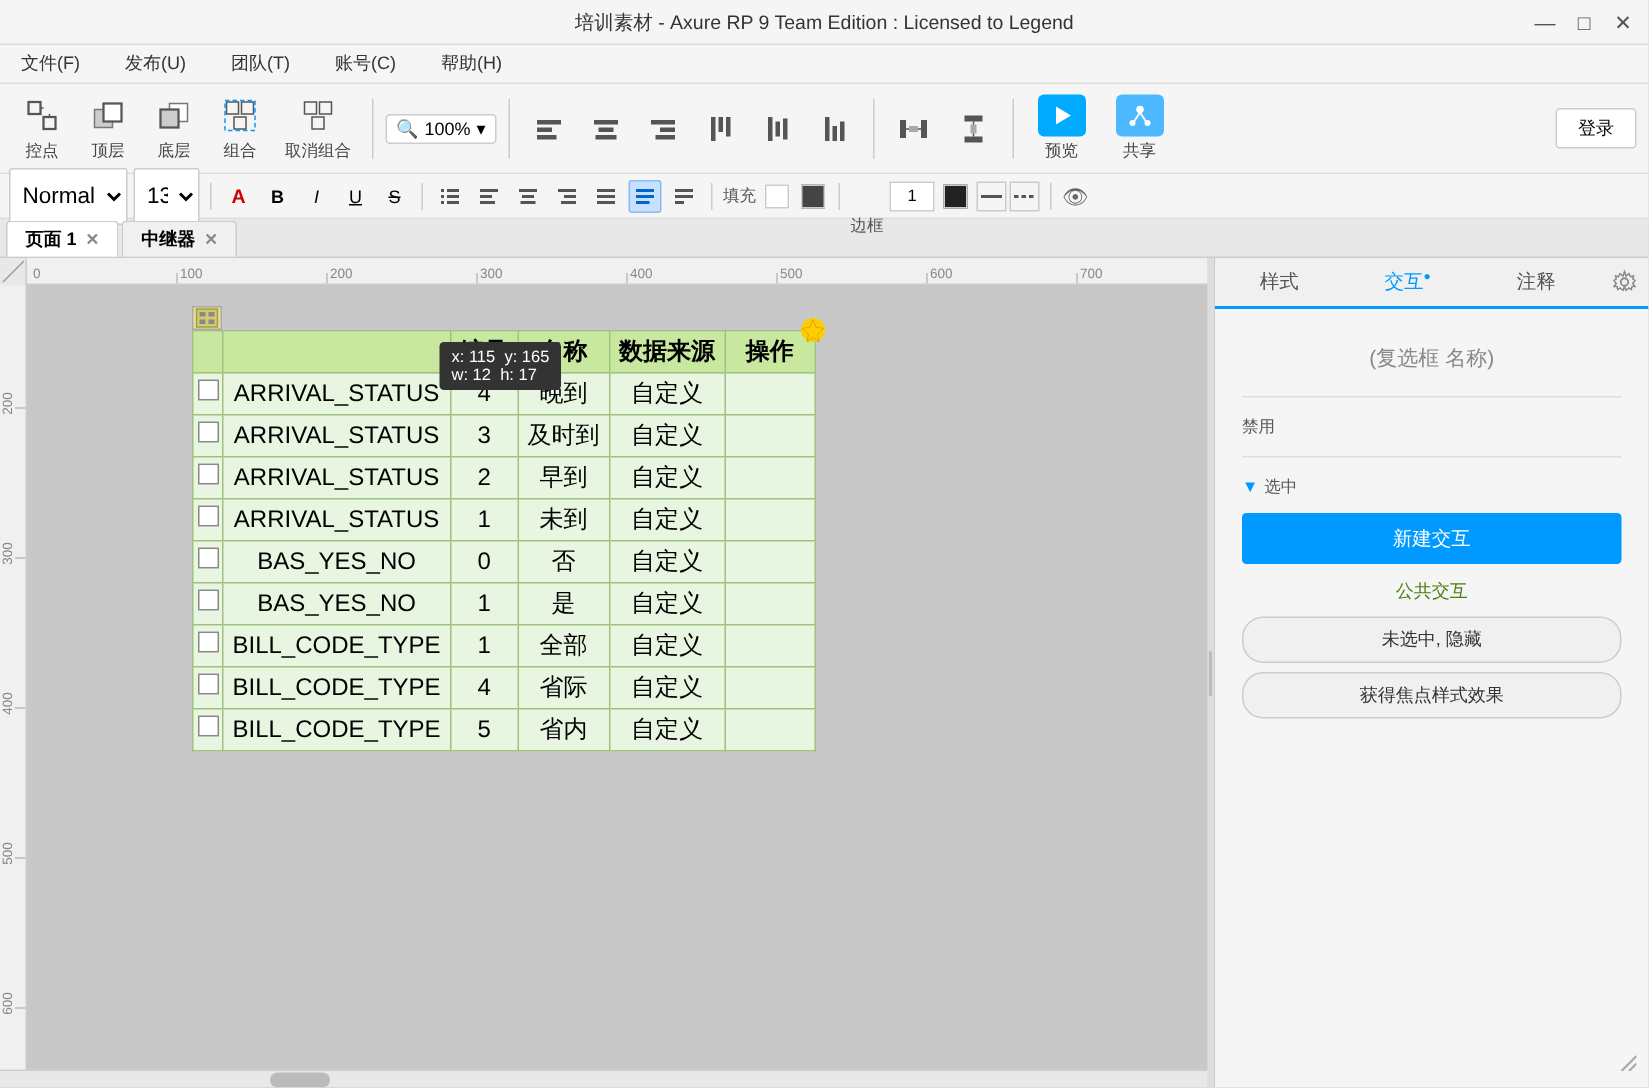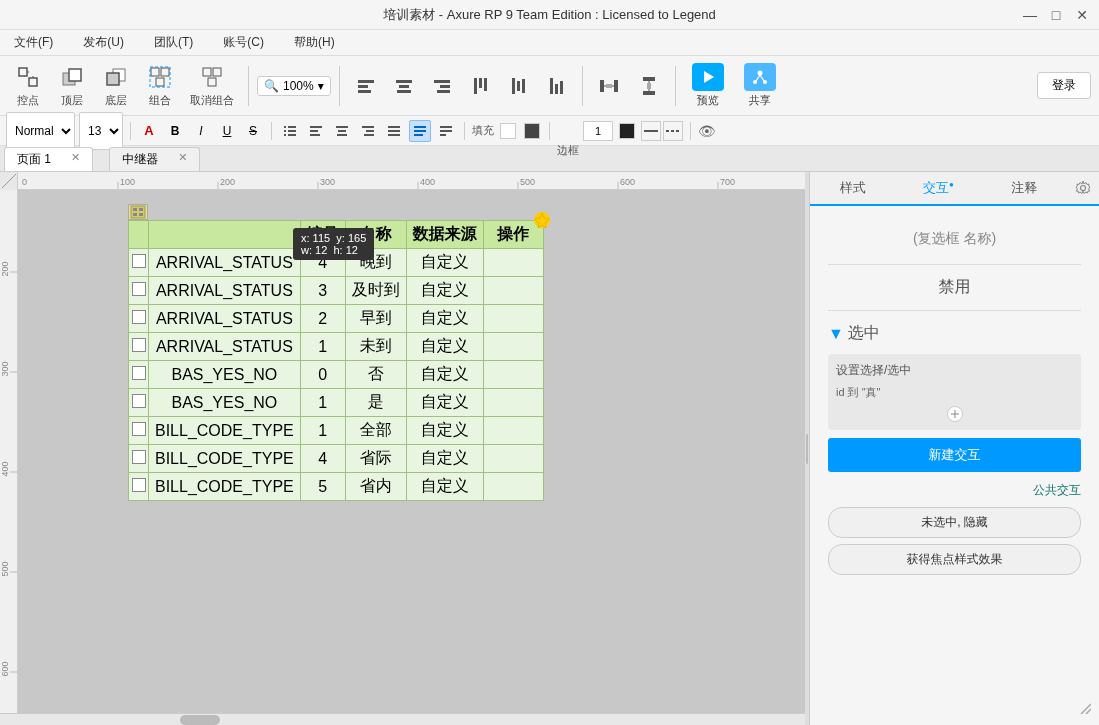--- a/index.html
+++ b/index.html
@@ -124,21 +124,21 @@
       display: flex;
       align-items: center;
       border-bottom: 1px solid #ddd;
       padding: 0 6px;
       gap: 4px;
     }
     .format-select {
       border: 1px solid #ccc;
       border-radius: 2px;
       padding: 1px 4px;
-      font-size: 12px;
+      font-size: 15px;
       background: white;
       height: 38px;
     }
     .format-btn {
       width: 22px; height: 22px;
       display: flex; align-items: center; justify-content: center;
       border: 1px solid transparent;
       cursor: pointer;
       font-size: 12px;
       border-radius: 2px;
@@ -167,21 +167,21 @@
       padding: 0 4px;
     }
     .tab {
       padding: 3px 12px;
       font-size: 12px;
       background: white;
       border: 1px solid #ccc;
       border-bottom: none;
       border-radius: 3px 3px 0 0;
       cursor: pointer;
-      display: flex; align-items: flex-start; gap: 20px;
+      display: flex; align-items: center; gap: 6px; font-weight: bold;
     }
     .tab.inactive { background: #f0f0f0; }
     .tab-close { font-size: 11px; color: #888; cursor: pointer; }
 
     
     .main-area {
       display: flex;
       height: calc(725px - 172px);
     }
 
@@ -309,25 +309,24 @@
 
     .panel-title {
       font-size: 14px;
       color: #888;
       text-align: center;
       margin-bottom: 10px;
       padding: 6px 0;
     }
 
     .panel-section-label {
-      font-size: 16px;
+      font-size: 11px;
       color: #555;
       margin-bottom: 6px;
       padding: 4px 0;
-      text-align: center;
     }
     .panel-section-label.collapse-header {
       display: flex; align-items: center; gap: 4px; cursor: pointer;
     }
 
     .section-divider {
       border: none;
       border-top: 1px solid #ddd;
       margin: 8px 0;
     }
@@ -354,23 +353,23 @@
       background: #0099ff;
       color: white;
       border: none;
       border-radius: 3px;
       font-size: 13px;
       cursor: pointer;
       margin-bottom: 10px;
     }
 
     .public-interaction-label {
-      text-align: right;
+      text-align: center;
       font-size: 12px;
-      color: #0f766e;
+      color: #4d7c0f;
       margin-bottom: 8px;
     }
 
     .public-btn {
       width: 100%;
       padding: 6px 0;
       background: #f0f0f0;
       border: 1px solid #ccc;
       border-radius: 14px;
       font-size: 12px;
@@ -659,21 +658,21 @@
   </div>
   <div class="format-separator"></div>
   <span class="eye-icon">👁</span>
 </div>
 
 <div class="tab-bar">
   <div class="tab">
     <span>页面 1</span>
     <span class="tab-close">✕</span>
   </div>
-  <div class="tab inactive" style="margin-left:16px;">
+  <div class="tab inactive" style="margin-left:2px;">
     <span>中继器</span>
     <span class="tab-close">✕</span>
   </div>
 </div>
 
 <div class="main-area">
 
   <div class="canvas-area">
 
     <div style="display:flex; height:18px; background:#f0f0f0; border-bottom:1px solid #ccc;">
@@ -723,21 +722,21 @@
       <div style="flex:1; background:#c8c8c8; position:relative; overflow:hidden;">
 
         <div style="position:absolute; left:0; top:0; right:0; bottom:0; background:#c8c8c8;">
 
           <div class="widget-container">
 
             <div class="tooltip-box">
               <span>x: 115</span>&nbsp;
               <span>y: 165</span><br>
               <span>w: 12</span>&nbsp;
-              <span>h: 12</span>
+              <span>h: 17</span>
             </div>
 
             <div class="table-handle">
               <svg width="16" height="14">
                 <rect x="1" y="1" width="14" height="12" fill="#d4c870" stroke="#a0a040"></rect>
                 <rect x="3" y="3" width="4" height="3" fill="#888"></rect>
                 <rect x="9" y="3" width="4" height="3" fill="#888"></rect>
                 <rect x="3" y="8" width="4" height="3" fill="#888"></rect>
                 <rect x="9" y="8" width="4" height="3" fill="#888"></rect>
               </svg>
@@ -892,33 +891,20 @@
 
       <div class="panel-section-label">禁用</div>
 
       <hr class="section-divider">
 
       <div class="panel-section-label collapse-header">
         <span style="color:#0099ff;">▼</span>
         <span>选中</span>
       </div>
 
-      <div class="sub-section">
-        <div class="sub-section-title">设置选择/选中</div>
-        <div class="sub-section-desc">id 到 "真"</div>
-
-        <div style="text-align:center; margin-top:6px;">
-          <div style="width:16px;height:16px;border:1px solid #ccc;border-radius:50%;display:inline-flex;align-items:center;justify-content:center;cursor:pointer;background:white;">
-            <svg width="10" height="10">
-                <line x1="5" y1="1" x2="5" y2="9" stroke="#888"></line>
-                <line x1="1" y1="5" x2="9" y2="5" stroke="#888"></line>
-              </svg>
-          </div>
-        </div>
-      </div>
 
       <button class="new-interaction-btn">新建交互</button>
 
       <div class="public-interaction-label">公共交互</div>
 
       <button class="public-btn">未选中, 隐藏</button>
 
       <button class="public-btn">获得焦点样式效果</button>
 
     </div>

